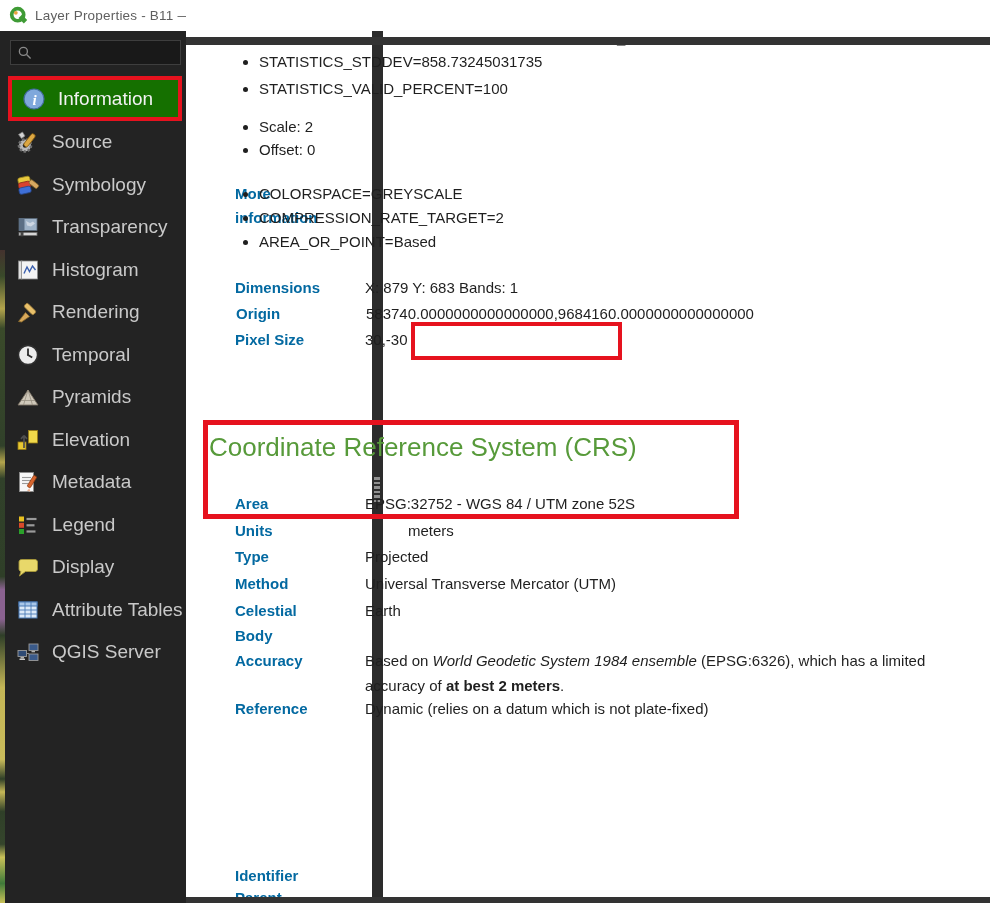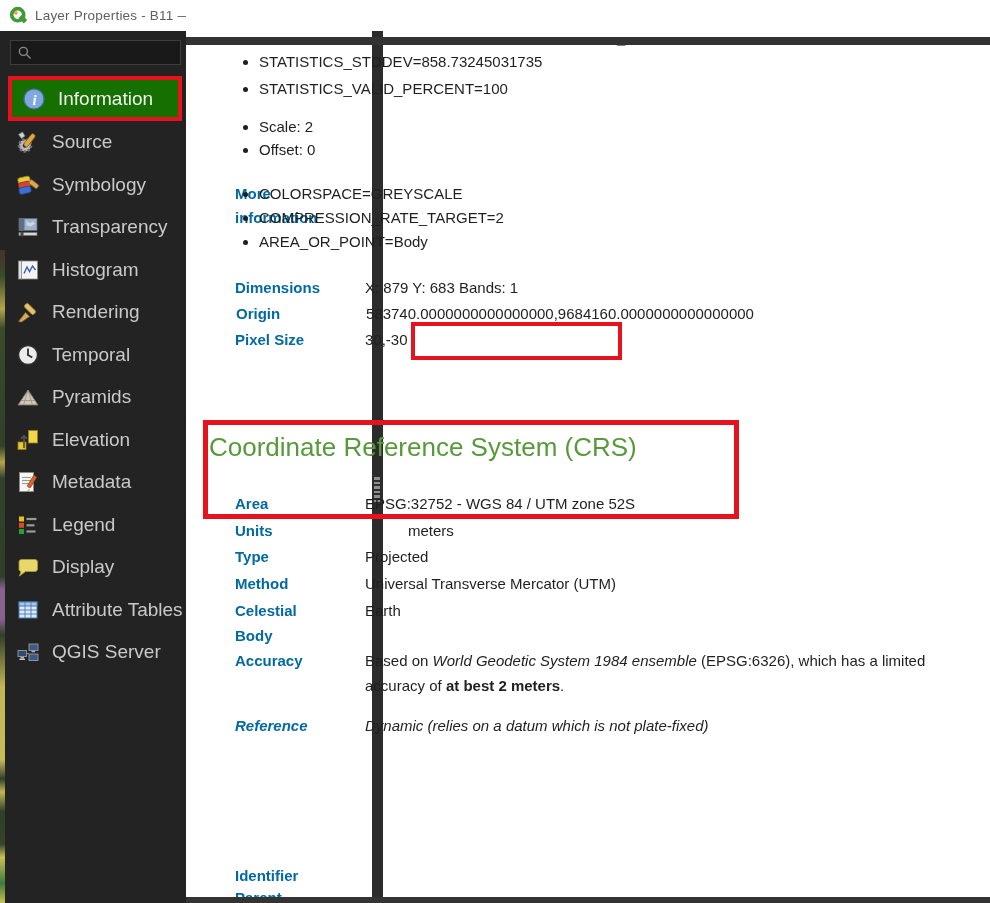--- a/index.html
+++ b/index.html
@@ -261,21 +261,21 @@
 
     <div class="abs kv" style="top:182px; line-height:24px;">
       <div class="label">
         <span class="lbl-narrow">More information</span>
       </div>
     </div>
     <div class="abs bullets" style="top:182px; line-height:24px;">
       <ul>
         <li>COLORSPACE=GREYSCALE</li>
         <li>COMPRESSION_RATE_TARGET=2</li>
-        <li>AREA_OR_POINT=Body</li>
+        <li>AREA_OR_POINT=Based</li>
       </ul>
     </div>
 
     <div class="abs kv" style="top:277px; line-height:22px;">
       <div class="label">Dimensions</div>
       <div class="value">X: 879 Y: 683 Bands: 1</div>
     </div>
     <div class="abs kv" style="top:303px; line-height:22px;justify-content:center;">
       <div class="label">Origin</div>
       <div class="value">583740.0000000000000000,9684160.0000000000000000</div>
@@ -306,21 +306,21 @@
     <div class="abs kv" style="top:598px; line-height:25px;">
       <div class="label">
         <span class="lbl-narrow" style="width:70px">Celestial Body</span>
       </div>
       <div class="value">Earth</div>
     </div>
     <div class="abs kv" style="top:648px; line-height:25px;">
       <div class="label">Accuracy</div>
       <div class="value"><span>Based on </span><span class="italic">World Geodetic System 1984 ensemble</span><span> (EPSG:6326), which has a limited accuracy of </span><span class="bold">at best 2 meters</span><span>.</span></div>
     </div>
-    <div class="abs kv" style="top:715px; line-height:22px;font-style:italic;">
+    <div class="abs kv" style="top:698px; line-height:22px;">
       <div class="label">Reference</div>
       <div class="value">Dynamic (relies on a datum which is not plate-fixed)</div>
     </div>
 
     <div class="abs kv" style="top:865px; line-height:22px;">
       <div class="label">Identifier</div>
     </div>
     <div class="abs kv" style="top:887px; line-height:22px;">
       <div class="label">Parent</div>
     </div>

